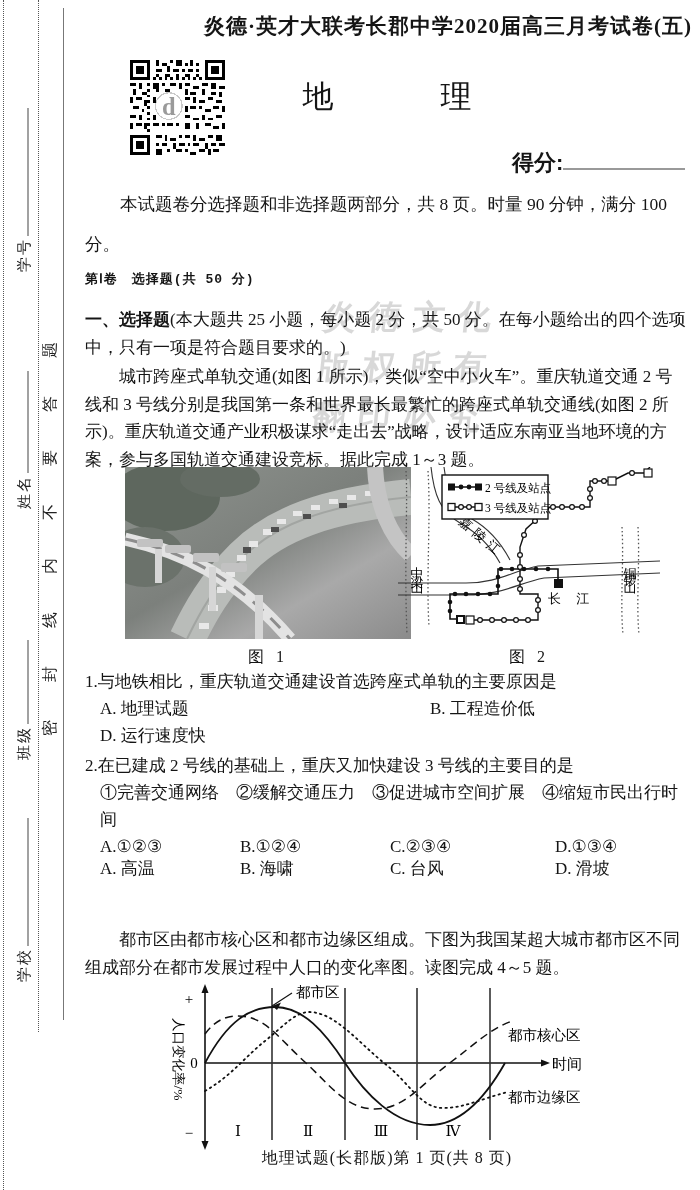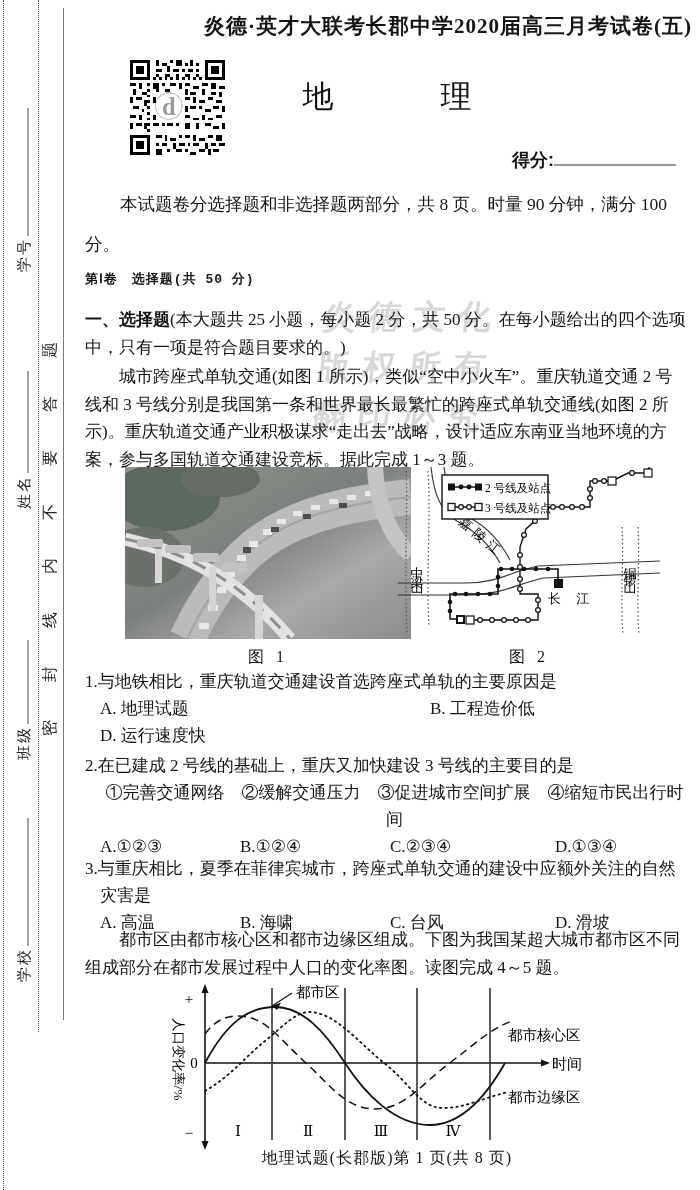--- a/index.html
+++ b/index.html
@@ -17,37 +17,37 @@
   
   .watermark{position:absolute;left:318px;top:292px;z-index:0;color:#d2d2d2;opacity:.85;
      font-weight:bold;font-size:33px;letter-spacing:12px;line-height:50px;transform:skewX(-6deg);
      font-family:"Liberation Sans",sans-serif;}
   
   .hd-title{left:84px;top:12px;width:608px;text-align:right;font-size:21px;white-space:nowrap;}
   .hd-title .brand{font-weight:900;letter-spacing:1px;}
   .hd-title .rest{font-weight:700;letter-spacing:1px;}
   .subject{left:85px;top:76px;width:604px;text-align:center;font-size:31px;font-weight:normal;
            letter-spacing:38px;text-indent:38px;font-family:"Liberation Sans",sans-serif;}
-  .score{left:512px;top:148px;font-size:18px;font-weight:bold;font-family:"Liberation Sans",sans-serif;}
+  .score{left:512px;top:148px;font-size:22px;font-weight:bold;font-family:"Liberation Sans",sans-serif;}
   .score .line{display:inline-block;width:122px;border-bottom:2px solid #999;height:14px;}
   
   .blk{position:absolute;left:85px;width:604px;z-index:1;}
   .intro{top:184px;font-size:17.5px;line-height:40px;text-indent:2em;}
   .sec-title{top:270px;text-align:left;font-size:13px;font-weight:bold;
              font-family:Liberation Mono, monospace;letter-spacing:1px;}
   .directions{top:306px;font-size:17px;line-height:28px;}
   .directions b{font-family:"Liberation Sans",sans-serif;}
   .passage{font-size:17px;line-height:27.5px;text-indent:2em;}
   .p1{top:363px;}
   .p2{top:926px;line-height:28px;}
   .q{font-size:17px;line-height:27px;}
   .q .stem{text-indent:-15px;padding-left:15px;}
   .opts2{display:grid;grid-template-columns:330px 1fr;margin-left:15px;}
   .opts4{display:grid;grid-template-columns:140px 150px 165px 1fr;margin-left:15px;}
-  .sub{padding-left:15px;text-align:center;}
+  .sub{padding-left:15px;}
   .q1{top:668px;} .q2{top:752px;} .q3{top:855px;}
   
   .figure{position:absolute;z-index:1;}
   .fig-cap{text-align:center;font-size:16px;margin-top:4px;letter-spacing:4px;}
   .qr{left:130px;top:60px;width:95px;height:95px;}
   
   .footer{left:85px;top:1148px;width:604px;text-align:center;font-size:16px;letter-spacing:1px;}
   svg text{font-family:"Liberation Serif","DejaVu Serif",serif;}
 </style>
 </head>
@@ -296,21 +296,20 @@
   <div class="sub">①完善交通网络　②缓解交通压力　③促进城市空间扩展　④缩短市民出行时间</div>
   <div class="opts4">
     <span>A.①②③</span>
     <span>B.①②④</span>
     <span>C.②③④</span>
     <span>D.①③④</span>
   </div>
 </div>
 
 <div class="blk q q3">
-  <div class="stem">3.与重庆相比，夏季在菲律宾城市，跨座式单轨交通的建设中应额外关注的自然灾害是</div>
   <div class="opts4">
     <span>A. 高温</span>
     <span>B. 海啸</span>
     <span>C. 台风</span>
     <span>D. 滑坡</span>
   </div>
 </div>
 
 <div class="blk passage p2">都市区由都市核心区和都市边缘区组成。下图为我国某超大城市都市区不同组成部分在都市发展过程中人口的变化率图。读图完成 4～5 题。</div>
 

